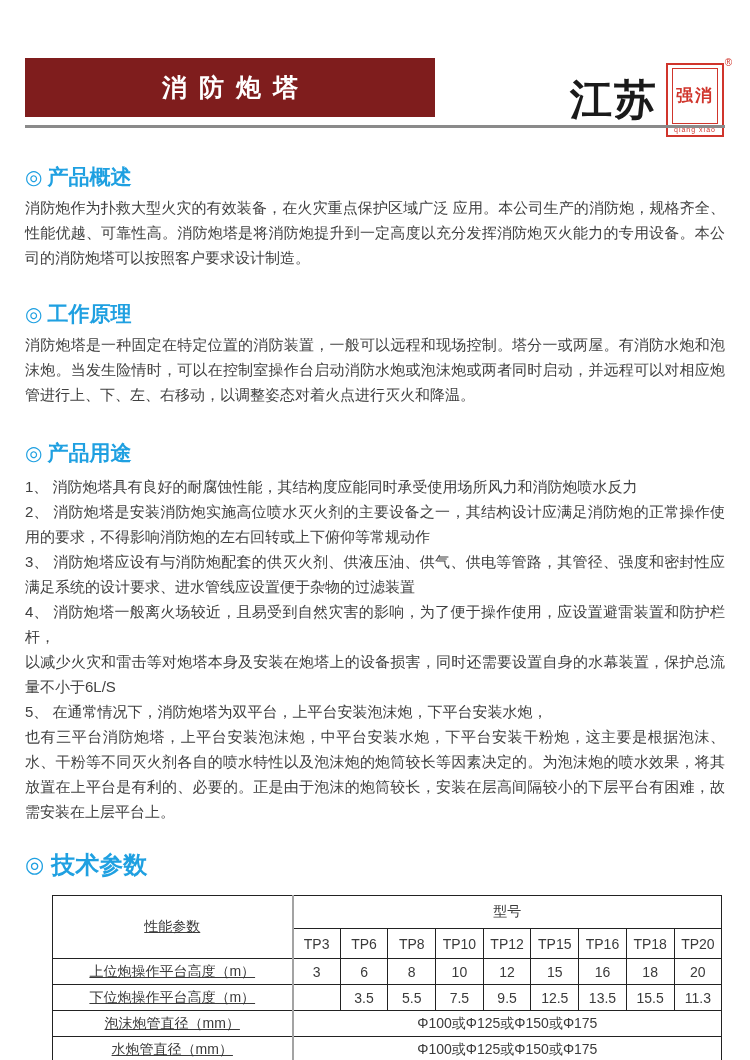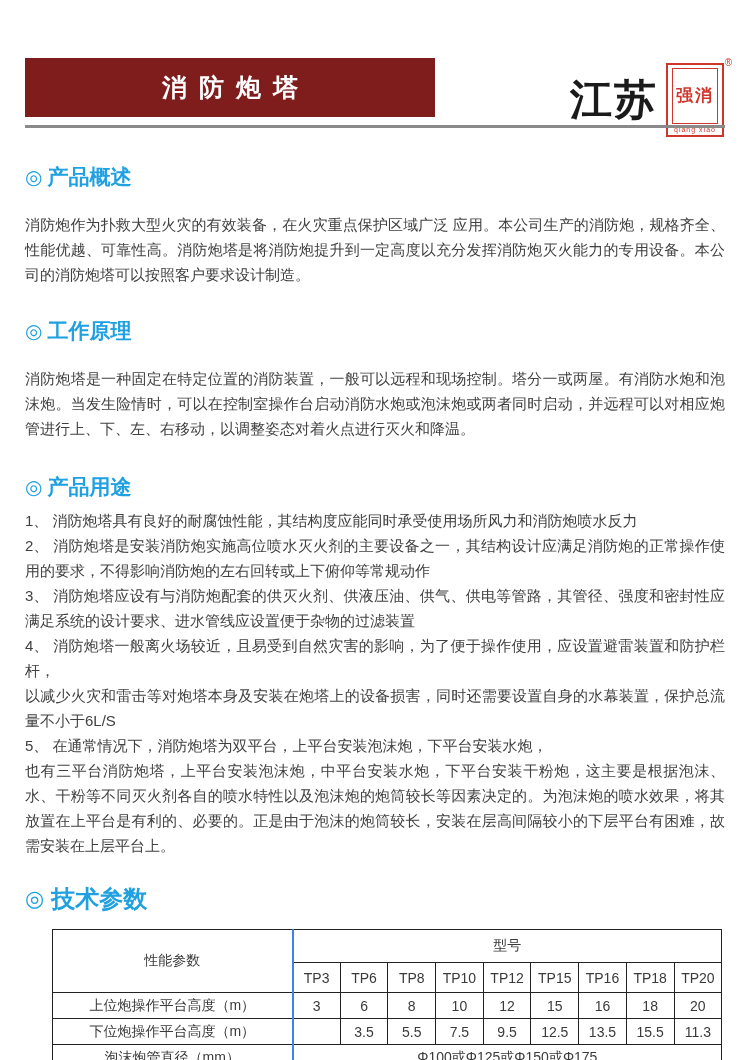--- a/index.html
+++ b/index.html
@@ -63,37 +63,37 @@
   .sec-head.big .bullet { font-size:22px; margin-right:7px; }
 
   .h-overview { margin-top:36px; }
   .h-principle { margin-top:31px; }
   .h-usage { margin-top:33px; }
   .h-specs { margin-top:27px; }
 
   .para {
     font-size:15px; line-height:25px; color:#404040;
     text-align:justify; white-space:pre-line;
-    margin-top:23px;
+    margin-top:6px;
   }
   .item { margin-top:0; }
   .items { margin-top:8px; }
 
   
   .spec-table {
     margin:16px 0 0 27px;
     border-collapse:collapse; table-layout:fixed;
     width:670px;
     font-size:14px; color:#3a3a3a; text-align:center;
   }
   .spec-table td {
     border:1px solid #222; padding:0 2px;
     height:26px; vertical-align:middle;
   }
-  .spec-table .lbl { border-right:2px solid #3b82f6; }
+  .spec-table .lbl { border-right:2px solid #a3a3a3;text-decoration:underline; }
   .spec-table .rh1 td { height:33px;margin-left:39px; }
   .spec-table .rh2 td { height:30px; }
 </style>
 </head>
 <body>
 
 <div class="page">
 
   <div class="header">
     <div class="banner">

